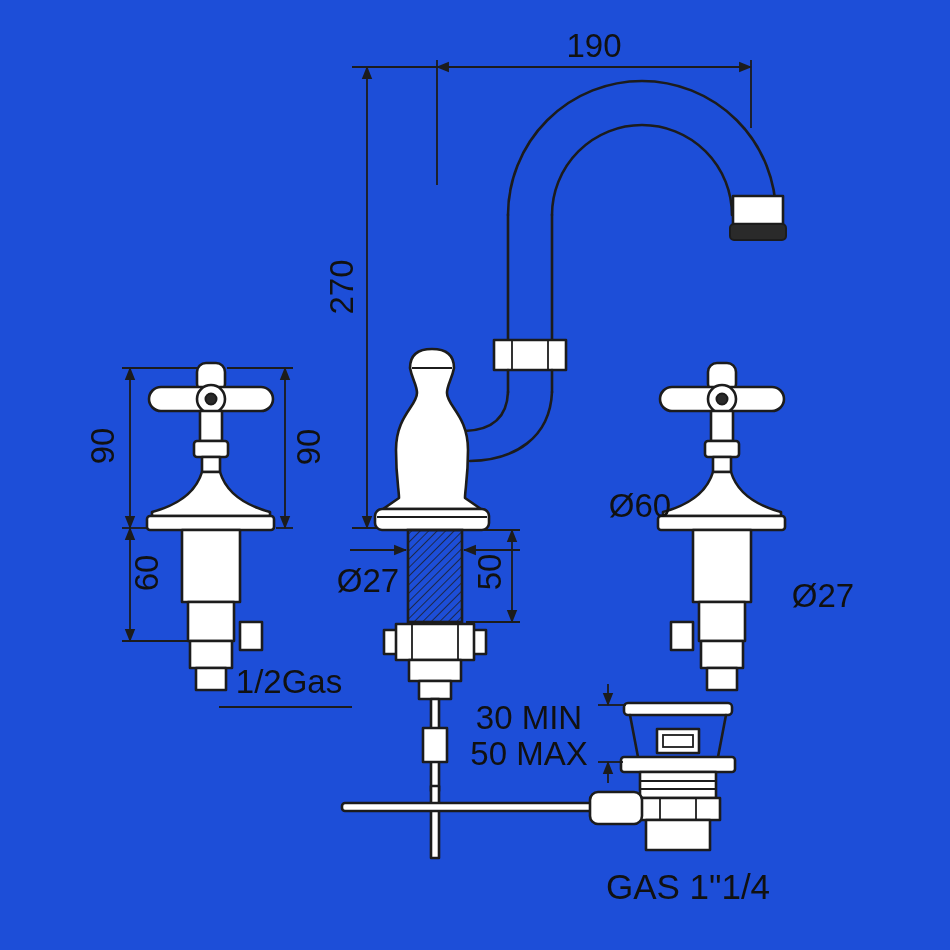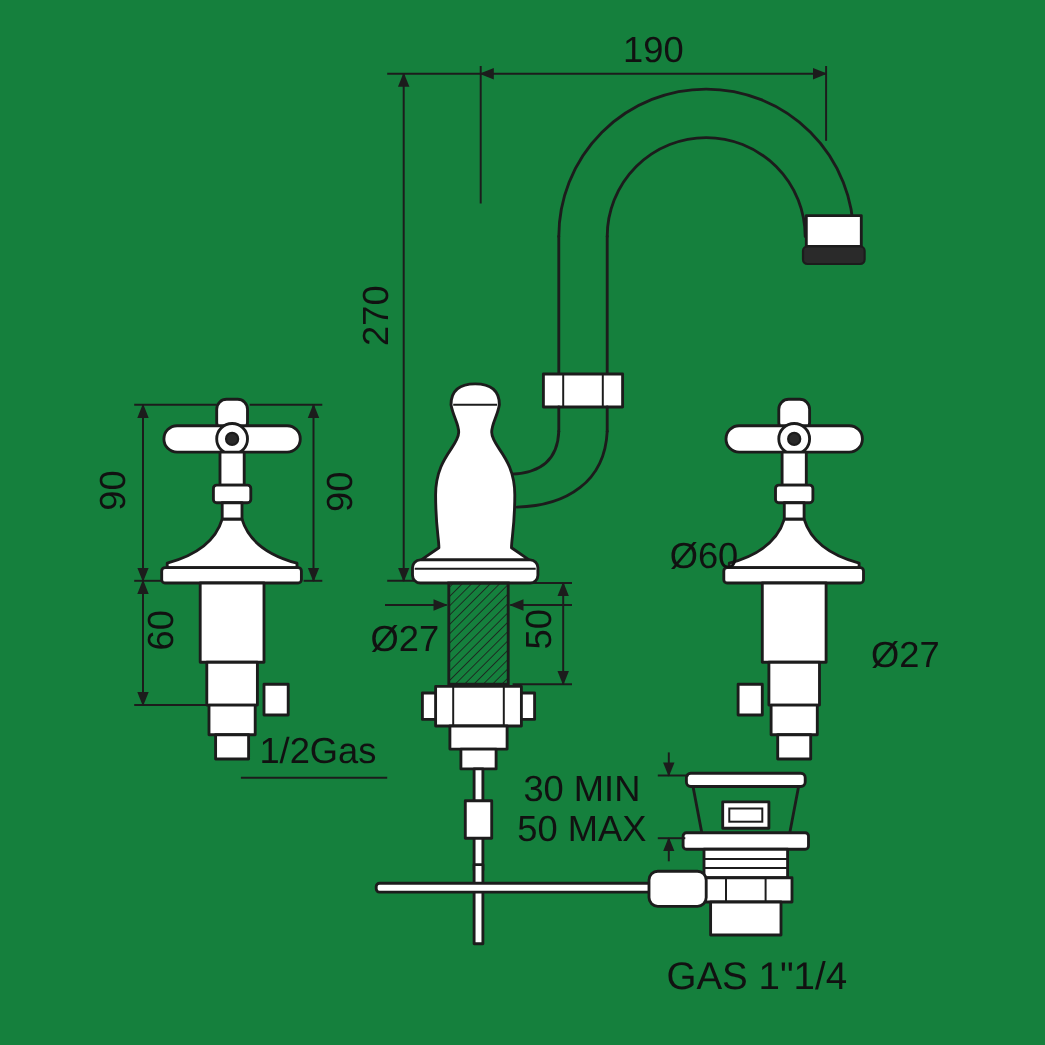--- a/index.html
+++ b/index.html
@@ -1,16 +1,16 @@
 <!DOCTYPE html>
 <html><head>
 <meta charset="utf-8">
 <style>
   html,body{margin:0;padding:0;background:#ffffff;}
-  .stage{width:950px;height:950px;background:#15803d;position:relative;overflow:hidden;}
+  .stage{width:950px;height:950px;background:#1d4ed8;position:relative;overflow:hidden;}
   svg{display:block;}
   .ol{fill:#ffffff;stroke:#1c1c1c;stroke-width:2.6;stroke-linejoin:round;}
   .ln{fill:none;stroke:#1c1c1c;stroke-width:2.6;stroke-linecap:round;stroke-linejoin:round;}
   .thin{fill:none;stroke:#1c1c1c;stroke-width:1.8;stroke-linecap:butt;}
   .dim{fill:none;stroke:#1c1c1c;stroke-width:1.8;}
   .txt{font-family:"Liberation Sans", sans-serif;font-size:33px;fill:#111111;}
   .txt-lg{font-family:"Liberation Sans", sans-serif;font-size:35px;fill:#111111;}
   .dark{fill:#2a2a2a;stroke:#1c1c1c;stroke-width:2;}
 </style>
 </head>

